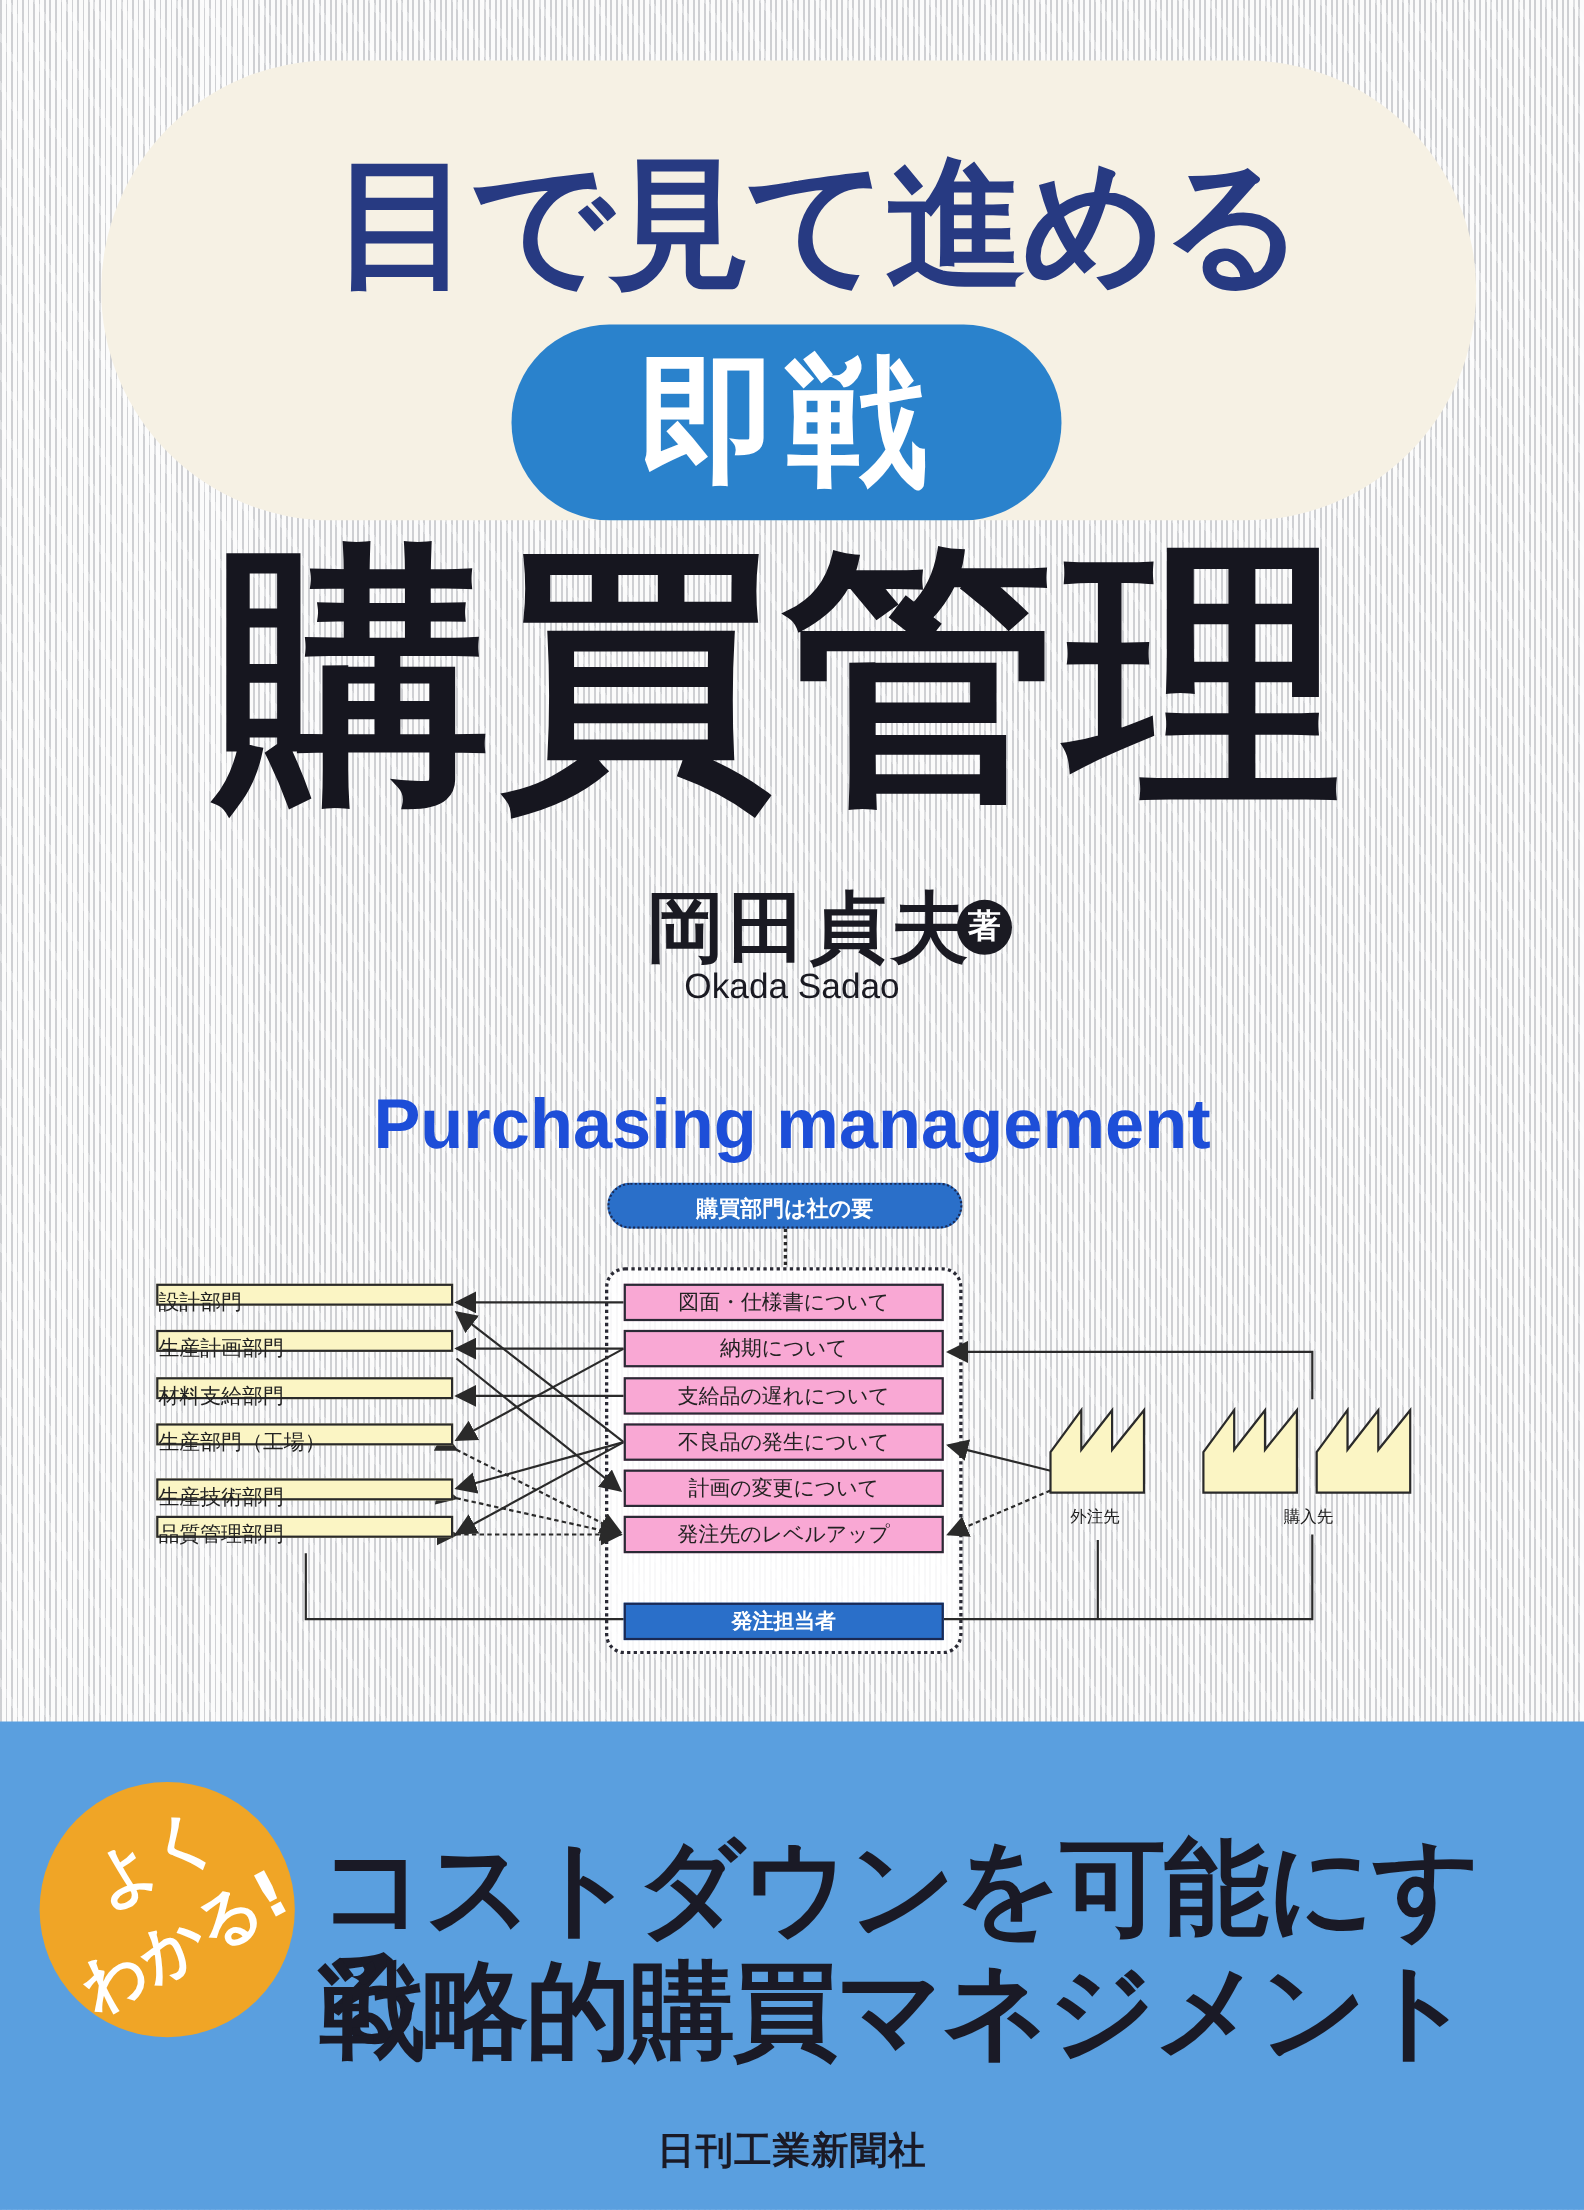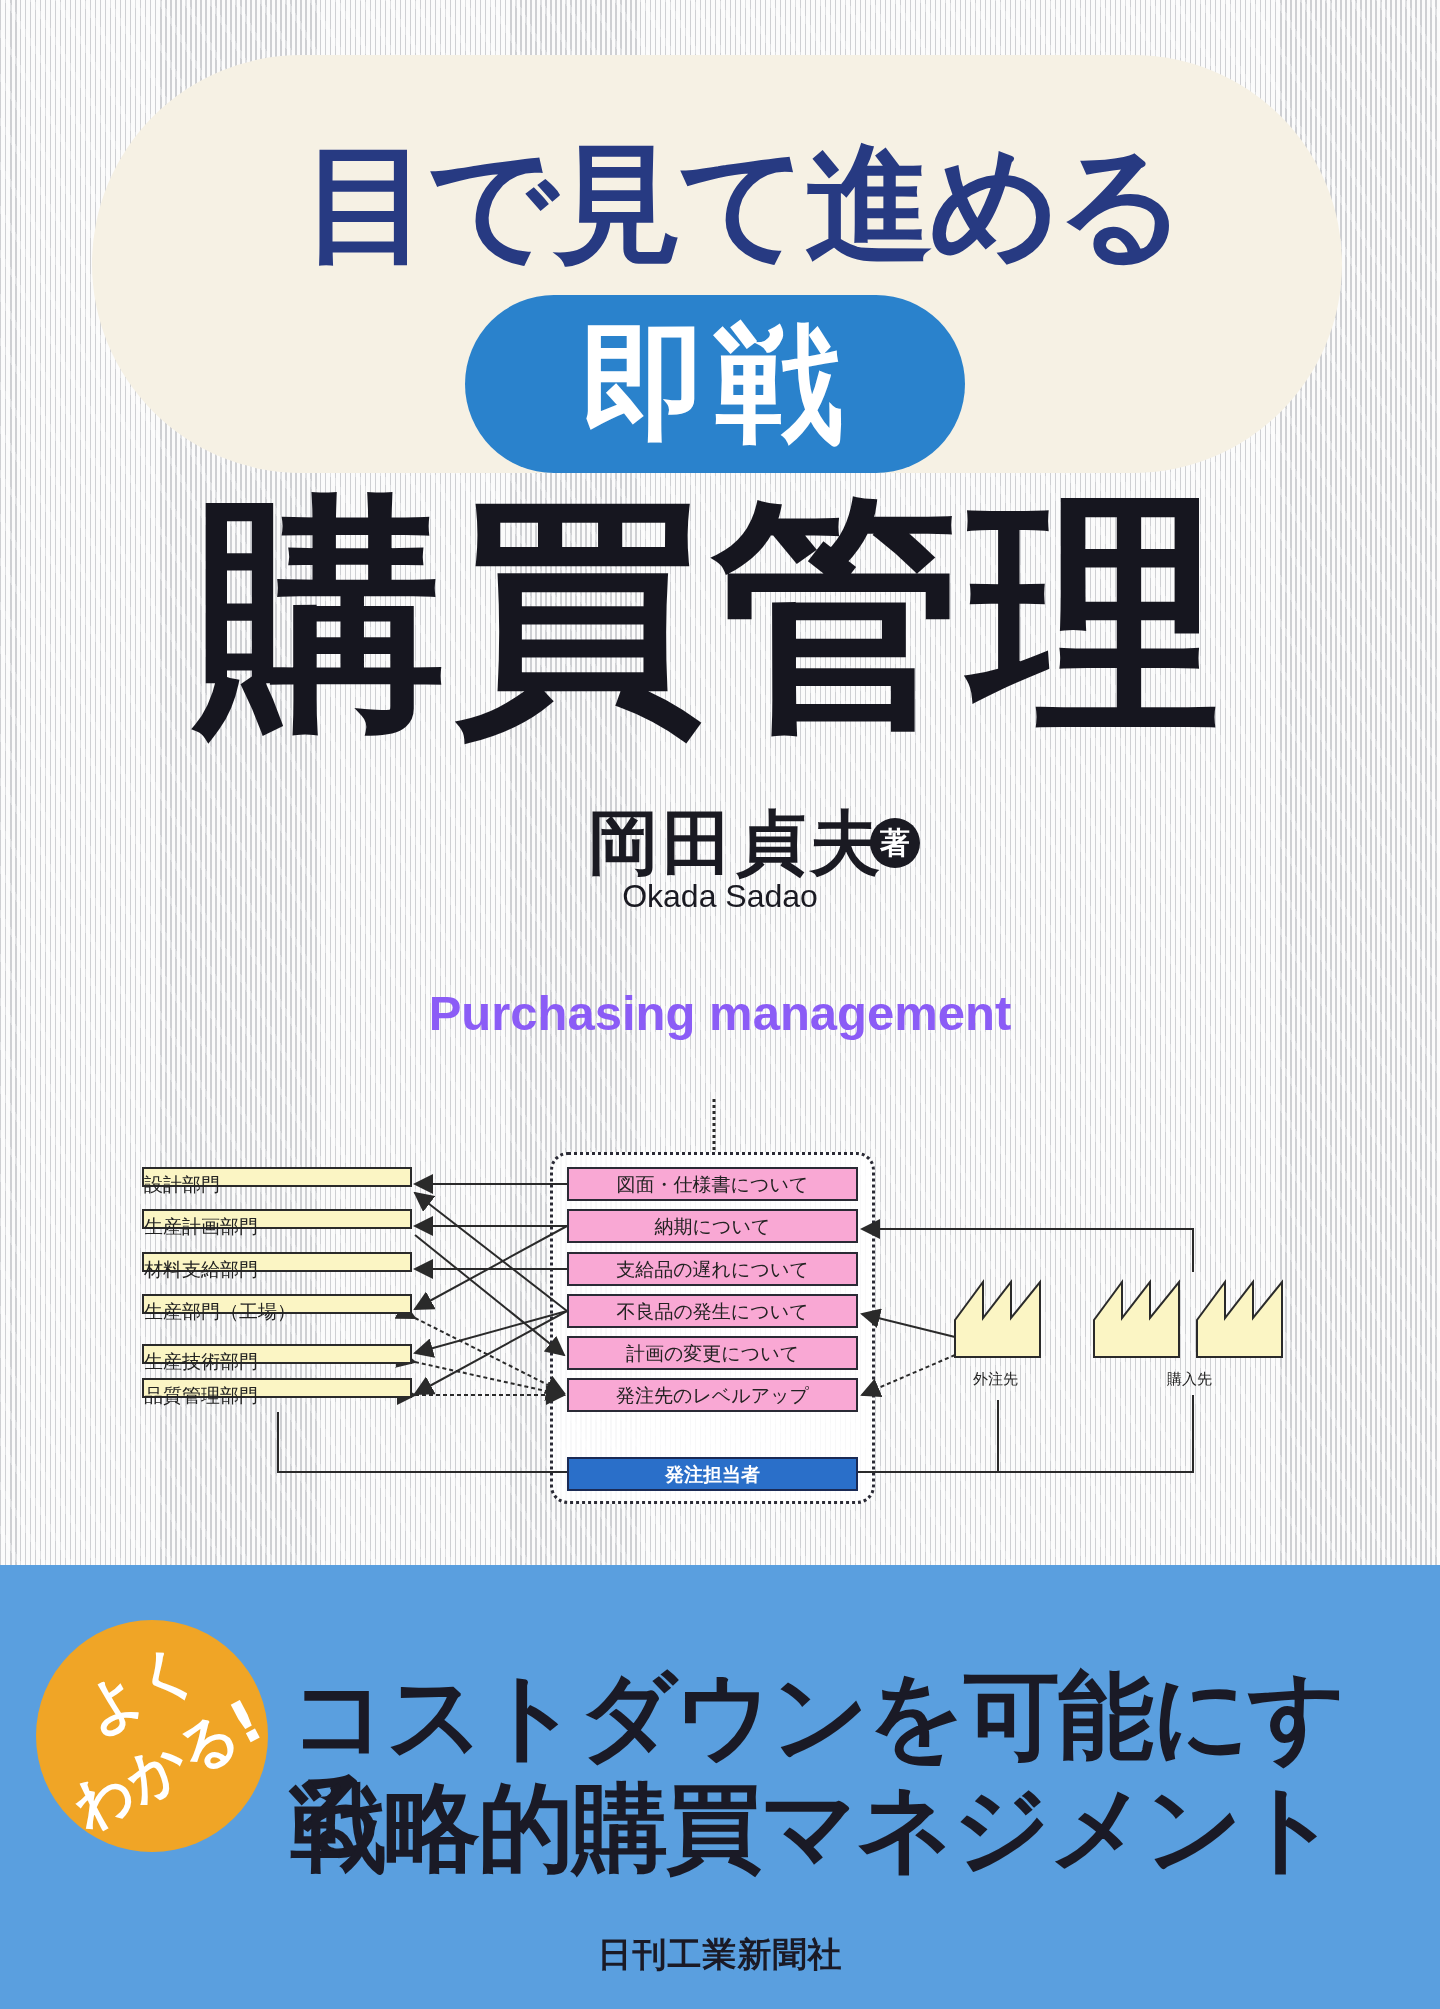--- a/index.html
+++ b/index.html
@@ -11,21 +11,21 @@
   }
   .zig{position:absolute;inset:0;pointer-events:none;opacity:.35;
     background-image:repeating-linear-gradient(60deg, transparent 0 18px, rgba(255,255,255,.9) 18px 22px);}
   .cream-pill{position:absolute;left:92px;top:55px;width:1250px;height:418px;background:#f6f1e4;border-radius:210px;}
   .title1{position:absolute;left:0;width:1440px;top:140px;text-align:center;color:#273a82;font-weight:bold;font-size:128px;letter-spacing:-4px;line-height:1;margin-left:23px;}
   .sokusen{position:absolute;left:465px;top:295px;width:500px;height:178px;background:#2a82cc;border-radius:90px;color:#fff;font-weight:bold;font-size:128px;text-align:center;line-height:178px;letter-spacing:6px;}
   .main-title{position:absolute;left:0;width:1424px;top:490px;text-align:center;color:#16161f;font-weight:bold;font-size:250px;line-height:1;letter-spacing:8px;}
   .author{position:absolute;left:560px;top:808px;color:#1a1a22;font-weight:bold;font-size:70px;letter-spacing:4px;line-height:1;margin-left:28px;}
   .cho{position:absolute;left:870px;top:818px;width:50px;height:50px;border-radius:50%;background:#1a1a22;color:#fff;font-size:30px;font-weight:bold;text-align:center;line-height:50px;}
   .author-romaji{position:absolute;left:0;width:1440px;top:878px;text-align:center;font-family:"Liberation Sans",sans-serif;font-size:32px;color:#1a1a22;}
-  .subtitle-en{position:absolute;left:0;width:1440px;top:985px;text-align:center;font-family:"Liberation Sans",sans-serif;font-weight:bold;font-size:49px;color:#8b5cf6;letter-spacing:0px;}
+  .subtitle-en{position:absolute;left:0;width:1440px;top:985px;text-align:center;font-family:"Liberation Sans",sans-serif;font-weight:bold;font-size:64px;color:#1d4ed8;letter-spacing:0px;}
 
   
   .diagram{position:absolute;left:0;top:0;width:1440px;height:1560px;}
   .top-pill{position:absolute;left:552px;top:1075px;width:323px;height:42px;background:#2a6fc9;border:2px dotted #1a2a55;border-radius:22px;color:#fff;font-weight:bold;font-size:20px;text-align:center;line-height:42px;box-sizing:border-box;}
   .container{position:absolute;left:550px;top:1152px;width:325px;height:352px;border:3px dotted #2a2a35;border-radius:18px;background:rgba(255,255,255,.85);box-sizing:border-box;}
   .dept{position:absolute;left:142px;width:270px;height:20px;background:#fbf5c4;border:2px solid #2a2a2a;box-sizing:border-box;font-size:19px;color:#222;line-height:30px;}
   .topic{position:absolute;left:567px;width:291px;height:34px;background:#f9a8d4;border:2px solid #2a2a35;box-sizing:border-box;font-size:19px;color:#222;text-align:center;line-height:30px;}
   .owner{position:absolute;left:567px;top:1457px;width:291px;height:34px;background:#2a6fc9;border:2px solid #1a2a55;box-sizing:border-box;font-size:19px;color:#fff;font-weight:bold;text-align:center;line-height:30px;}
   .factory{position:absolute;}
   .flabel{position:absolute;font-size:15px;color:#222;}
@@ -90,20 +90,21 @@
       <line x1="998" y1="1400" x2="998" y2="1472"></line>
     </g>
 
     <g fill="#fbf5c4" stroke="#2a2a2a" stroke-width="2">
       <path d="M955,1357 L955,1320 L983,1282 L983,1318 L1011,1282 L1011,1318 L1040,1282 L1040,1357 Z"></path>
       <path d="M1094,1357 L1094,1320 L1122,1282 L1122,1318 L1150,1282 L1150,1318 L1179,1282 L1179,1357 Z"></path>
       <path d="M1197,1357 L1197,1320 L1225,1282 L1225,1318 L1253,1282 L1253,1318 L1282,1282 L1282,1357 Z"></path>
     </g>
   </svg>
 
+  <div class="top-pill">購買部門は社の要</div>
 
   <div class="dept" style="top:1167px">設計部門</div>
   <div class="dept" style="top:1209px">生産計画部門</div>
   <div class="dept" style="top:1252px">材料支給部門</div>
   <div class="dept" style="top:1294px">生産部門（工場）</div>
   <div class="dept" style="top:1344px">生産技術部門</div>
   <div class="dept" style="top:1378px">品質管理部門</div>
 
   <div class="topic" style="top:1167px">図面・仕様書について</div>
   <div class="topic" style="top:1209px">納期について</div>

